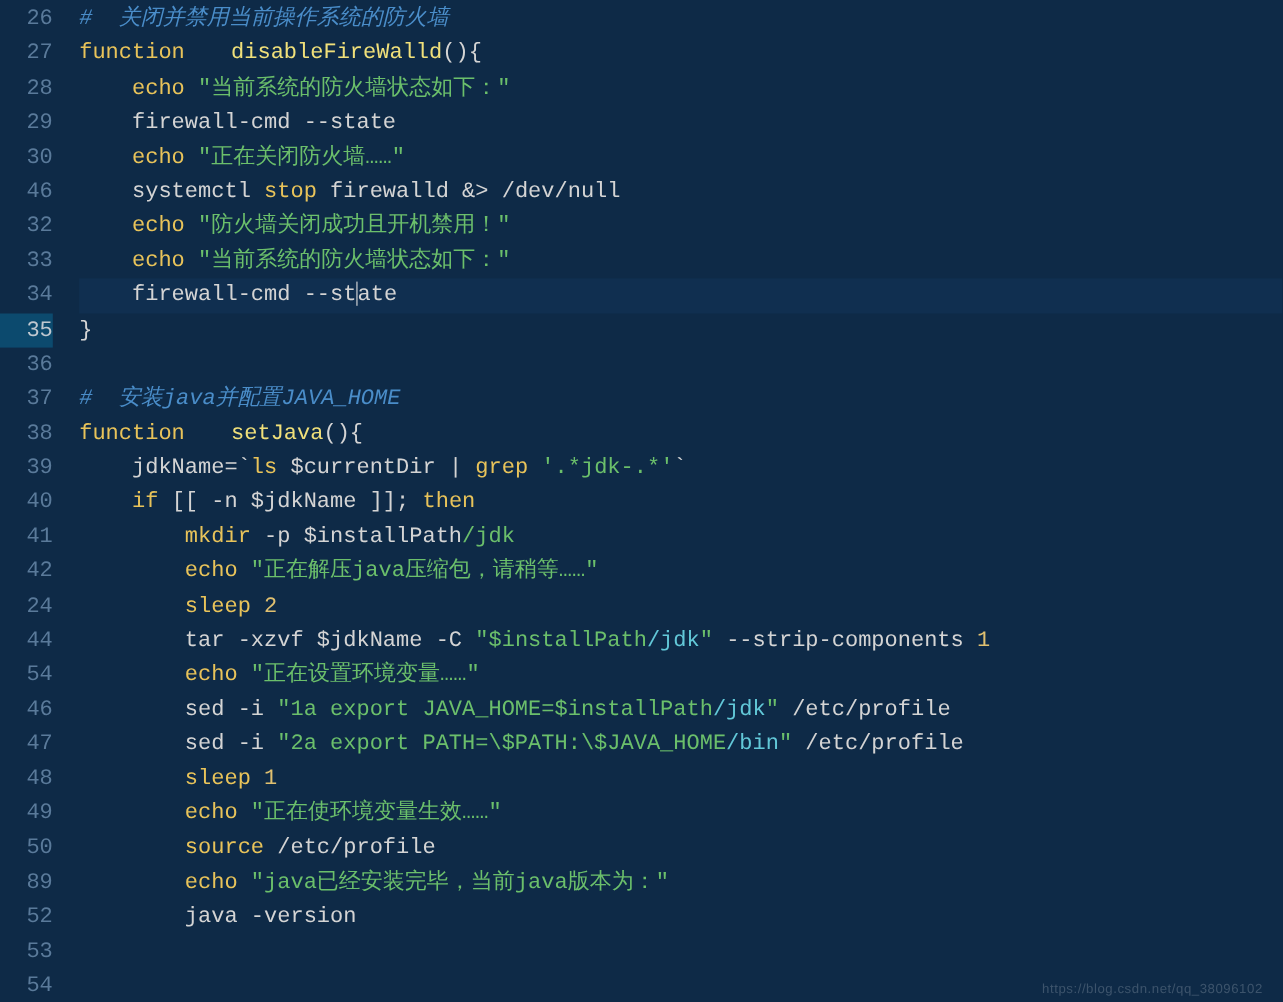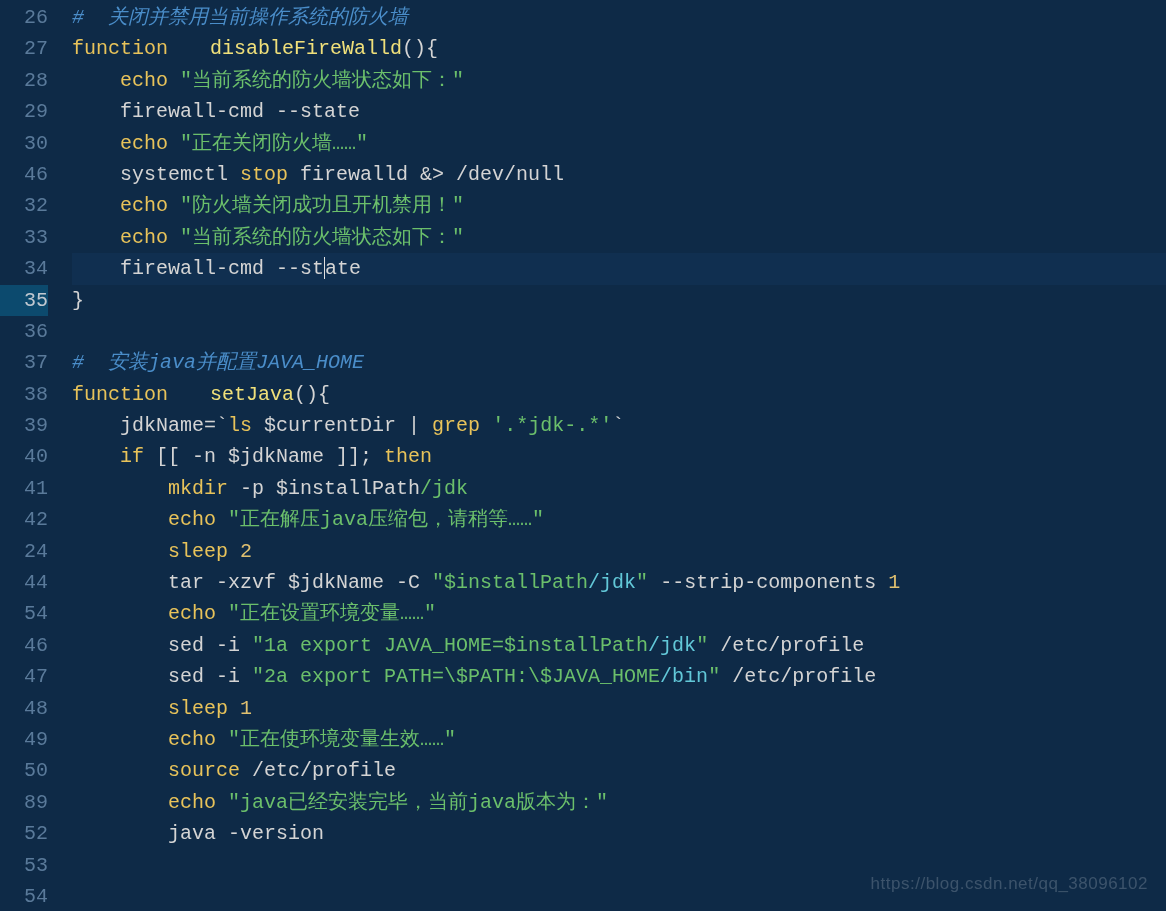--- a/index.html
+++ b/index.html
@@ -62,24 +62,24 @@
     .cursor {
       display: inline-block;
       width: 1px;
       height: 22px;
       vertical-align: middle;
       border-left: 1px solid #e0e0e0;
       margin-top: -2px;
     }
     .watermark {
       position: absolute;
-      bottom: 14px;
+      bottom: 2px;
       right: 18px;
       color: rgba(180,190,200,0.28);
-      font-size: 17px;
+      font-size: 12px;
       font-family: sans-serif;
       letter-spacing: 0.5px;
     }
   </style>
 </head>
 <body>
 
 <div class="editor">
   <div class="gutter" id="gutter">
       <div class="ln">26</div>

